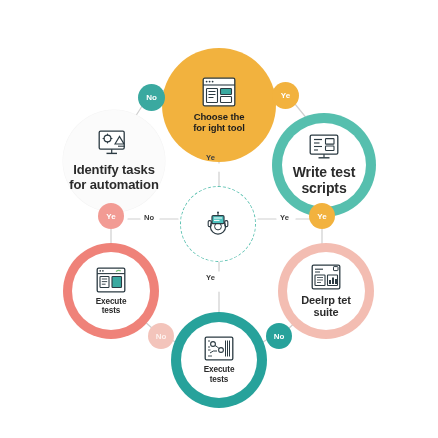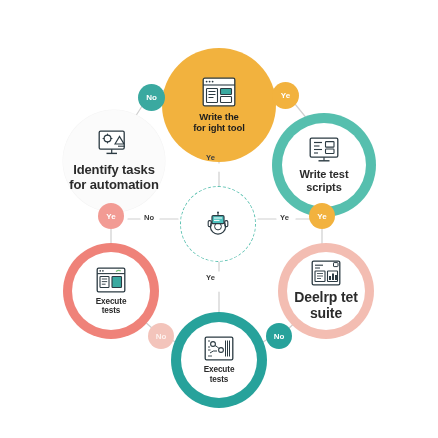--- a/index.html
+++ b/index.html
@@ -97,21 +97,21 @@
     height: 104px;
     background: #56bfae;
   }
   #node-write-scripts .node-inner {
     left: 10px;
     top: 10px;
     width: 84px;
     height: 84px;
   }
   #node-write-scripts .node-label {
-    font-size: 11px;
+    font-size: 14px;
     margin-top: 4px;
   }
   
   #node-execute-tests-left {
     left: 63px;
     top: 243px;
     width: 96px;
     height: 96px;
     background: #ef8279;
   }
@@ -133,21 +133,21 @@
     height: 96px;
     background: #f3bdb2;
   }
   #node-develop-suite .node-inner {
     left: 9px;
     top: 9px;
     width: 78px;
     height: 78px;
   }
   #node-develop-suite .node-label {
-    font-size: 14px;
+    font-size: 11px;
     margin-top: 4px;
   }
   
   #node-execute-tests-bottom {
     left: 171px;
     top: 312px;
     width: 96px;
     height: 96px;
     background: #27a29b;
   }
@@ -311,21 +311,21 @@
         <circle cx="7.6" cy="4.6" r="0.9" fill="#2b3a42"></circle>
         <circle cx="10.6" cy="4.6" r="0.9" fill="#2b3a42"></circle>
         <rect x="4.5" y="11.5" width="11" height="14" rx="0.8" fill="none" stroke="#2b3a42" stroke-width="1.1"></rect>
         <line x1="6.5" y1="14.5" x2="13.5" y2="14.5" stroke="#2b3a42" stroke-width="1"></line>
         <line x1="6.5" y1="17.5" x2="13.5" y2="17.5" stroke="#2b3a42" stroke-width="1"></line>
         <line x1="6.5" y1="20.5" x2="11.5" y2="20.5" stroke="#2b3a42" stroke-width="1"></line>
         <rect x="18.5" y="11.5" width="11" height="6" rx="0.8" fill="#3aa9a0" stroke="#2b3a42" stroke-width="1.1"></rect>
         <rect x="18.5" y="19.5" width="11" height="6" rx="0.8" fill="none" stroke="#2b3a42" stroke-width="1.1"></rect>
       </svg>
     </span>
-    <div class="node-label">Write the
+    <div class="node-label">Choose the
 for ight tool</div>
   </div>
 
   <div class="node" id="node-identify-tasks">
     <span class="node-icon">
       <svg width="32" height="28" viewBox="0 0 32 28" xmlns="http://www.w3.org/2000/svg">
         <rect x="1.2" y="1.2" width="25" height="18" rx="1.4" fill="#ffffff" stroke="#2b3a42" stroke-width="1.3"></rect>
         <line x1="13.7" y1="19.2" x2="13.7" y2="23" stroke="#2b3a42" stroke-width="1.2"></line>
         <line x1="8.5" y1="23.4" x2="19" y2="23.4" stroke="#2b3a42" stroke-width="1.4"></line>
         <circle cx="9.5" cy="8.5" r="3.4" fill="none" stroke="#2b3a42" stroke-width="1.2"></circle>

